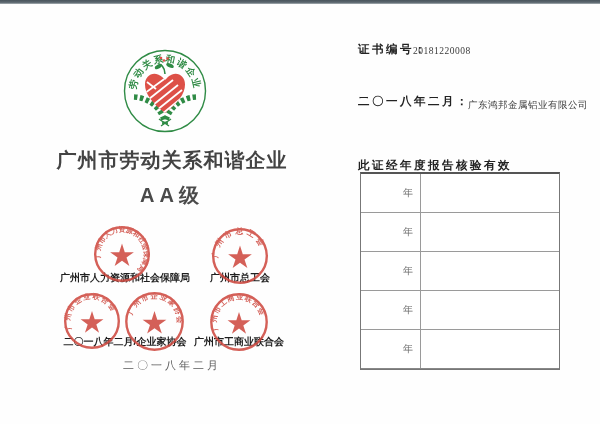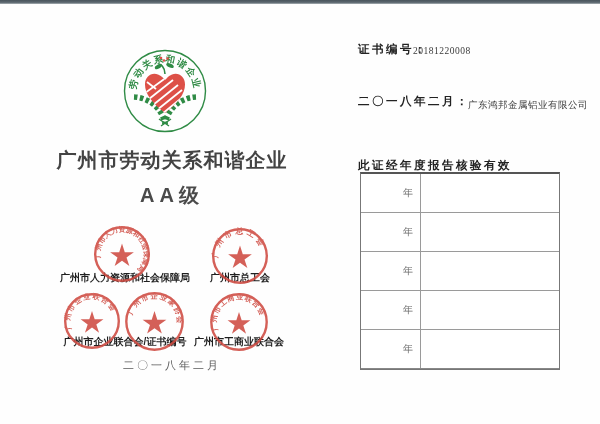--- a/index.html
+++ b/index.html
@@ -86,21 +86,21 @@
     <circle cx="38" cy="9" r="1.3" fill="#dd5047"></circle>
   </svg>
 
   <div id="title-block" class="abs">
     <div id="title-line">广州市劳动关系和谐企业</div>
     <div id="grade-line">AA级</div>
   </div>
 
   <div id="cap-1" class="abs caption">广州市人力资源和社会保障局</div>
   <div id="cap-2" class="abs caption">广州市总工会</div>
-  <div id="cap-3" class="abs caption">广州市企业联合会/证书编号</div>
+  <div id="cap-3" class="abs caption">二〇一八年二月/企业家协会</div>
   <div id="cap-4" class="abs caption">广州市工商业联合会</div>
 
   <svg id="seal-1" class="abs seal" width="58" height="58" viewBox="0 0 58 58">
     <defs>
         <path id="arc-s1" d="M 10.1,40 A 22,22 0 1 1 47.9,40"></path>
       </defs>
     <circle cx="29" cy="29" r="26.8" fill="none" stroke="#cf4b42" stroke-width="2.4"></circle>
     <g transform="rotate(18 29 29)">
       <text font-size="7" fill="#cf4b42">
         <textPath href="#arc-s1" startOffset="50%" text-anchor="middle">广州市人力资源和社会保障局</textPath>

